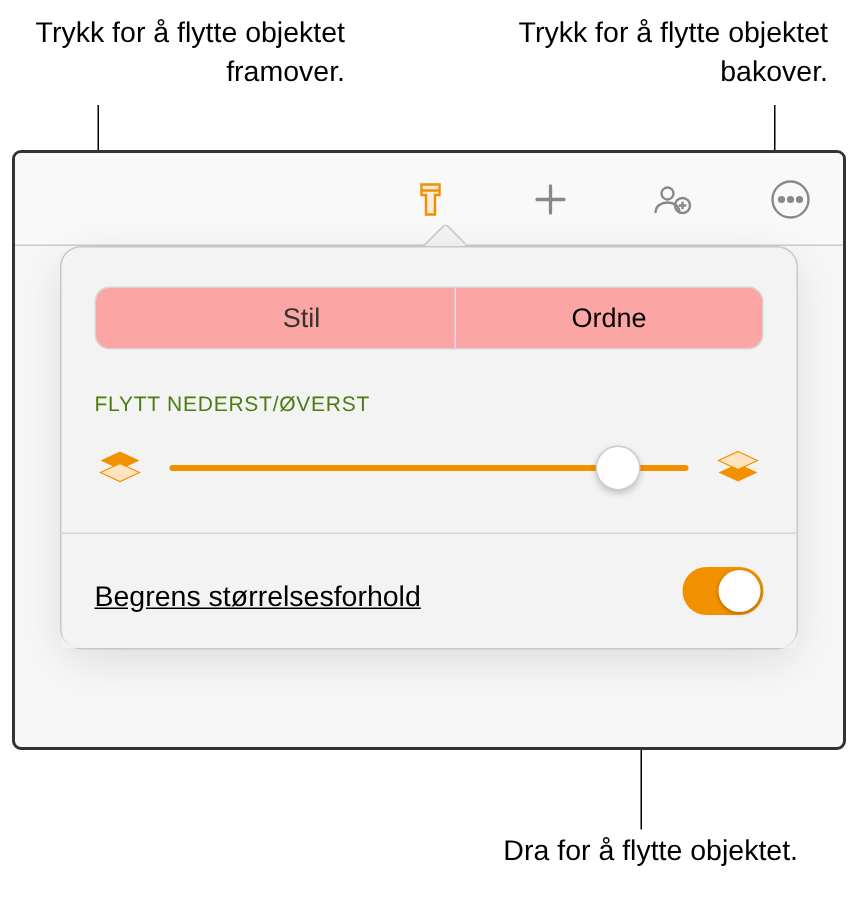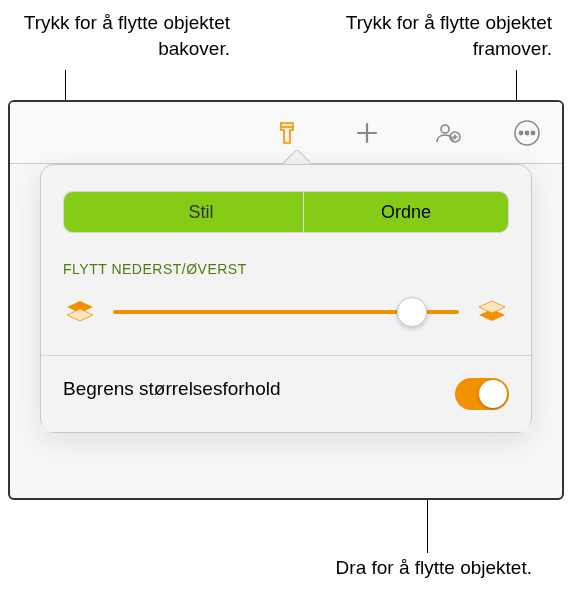--- a/index.html
+++ b/index.html
@@ -114,21 +114,21 @@
       right: 30px;
       top: 62px;
       background: #f3f3f3;
       border: 1px solid #c8c8c8;
       border-radius: 14px;
       box-shadow: 0 8px 30px rgba(0,0,0,0.1);
       padding: 26px 22px 0 22px;
     }
     .segmented {
       display: flex;
-      background: #84cc16;
+      background: #fca5a5;
       border: 1px solid #d6d6d6;
       border-radius: 10px;
       overflow: hidden;
       height: 42px;
       padding-left: 35px;
     }
     .segment {
       flex: 1;
       display: flex;
       align-items: center;
@@ -190,23 +190,24 @@
       transform: translateX(-50%);
       box-shadow: 0 2px 5px rgba(0,0,0,0.2);
     }
     .divider {
       height: 1px;
       background: #d6d6d6;
       margin: 26px -22px 0 -22px;
     }
     .toggle-row {
       display: flex;
-      align-items: flex-start;
+      align-items: flex-end;
       justify-content: space-between;
       padding: 22px 0;
+      text-decoration: underline;
     }
     .toggle-label {
       font-size: 19px;
       color: #000;
     }
     .toggle-switch {
       width: 54px;
       height: 32px;
       background: #f29100;
       border-radius: 16px;
@@ -229,22 +230,22 @@
       right: 0;
       bottom: 0;
       height: 14px;
       background: linear-gradient(to bottom, rgba(243,243,243,0), rgba(243,243,243,0.9));
     }
   </style>
 </head>
 <body>
 
 <div class="callouts-top">
+  <div class="callout-text callout-right">Trykk for å flytte objektet framover.</div>
   <div class="callout-text callout-left">Trykk for å flytte objektet bakover.</div>
-  <div class="callout-text callout-right">Trykk for å flytte objektet framover.</div>
 </div>
 
 <div class="callout-line-left"></div>
 <div class="callout-line-right"></div>
 <div class="callout-line-bottom"></div>
 
 <div class="device-frame">
   <div class="toolbar-top">
     <div class="toolbar-icon active">
       <svg width="28" height="28" viewBox="0 0 28 28" fill="none" stroke="currentColor" stroke-width="1.6">

